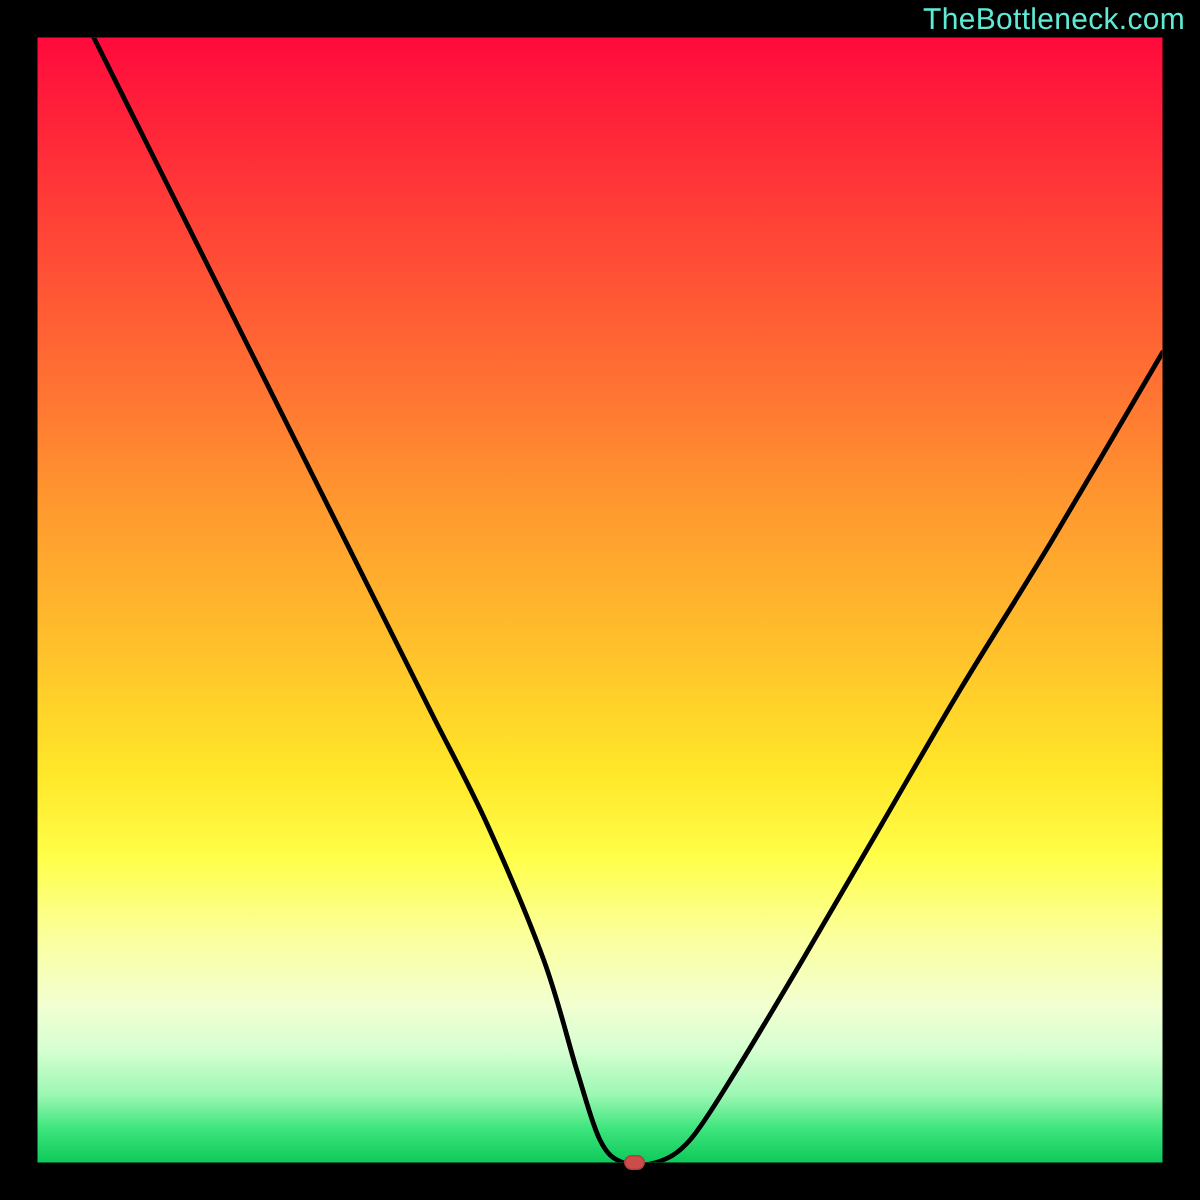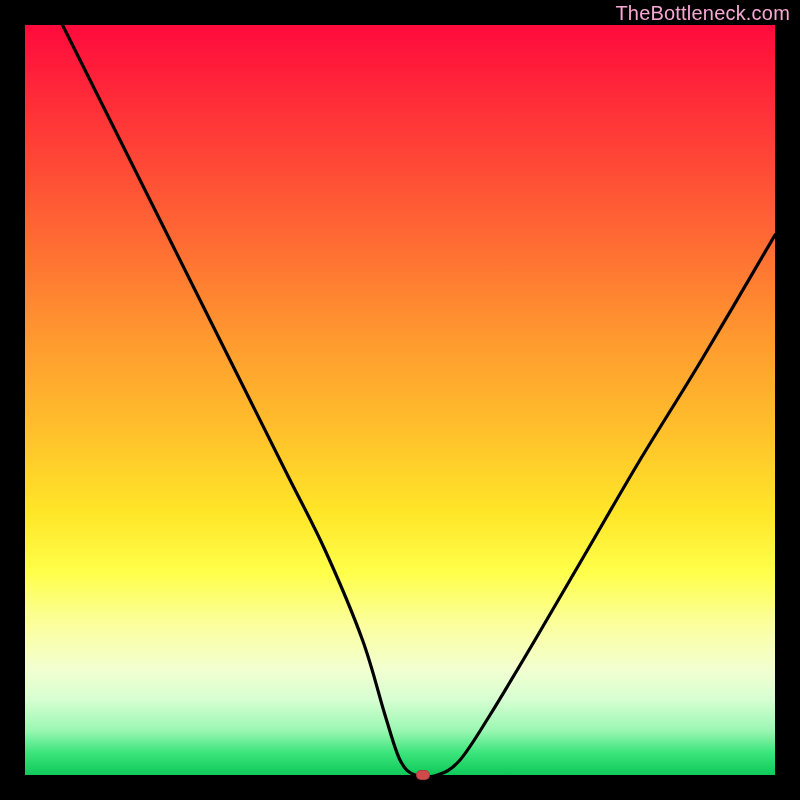--- a/index.html
+++ b/index.html
@@ -45,21 +45,21 @@
     top: 0;
     width: 750px;
     height: 750px;
   }
   .watermark {
     position: absolute;
     top: 2px;
     right: 10px;
     font-family: Arial, Helvetica, sans-serif;
     font-size: 20px;
-    color: #f9a8d4;
+    color: #5eead4;
     letter-spacing: 0.2px;
     user-select: none;
   }
   .marker {
     position: absolute;
     width: 14px;
     height: 10px;
     border-radius: 5px;
     background: #cd4b4b;
     box-shadow: 0 0 0 1px rgba(0,0,0,0.15) inset;

